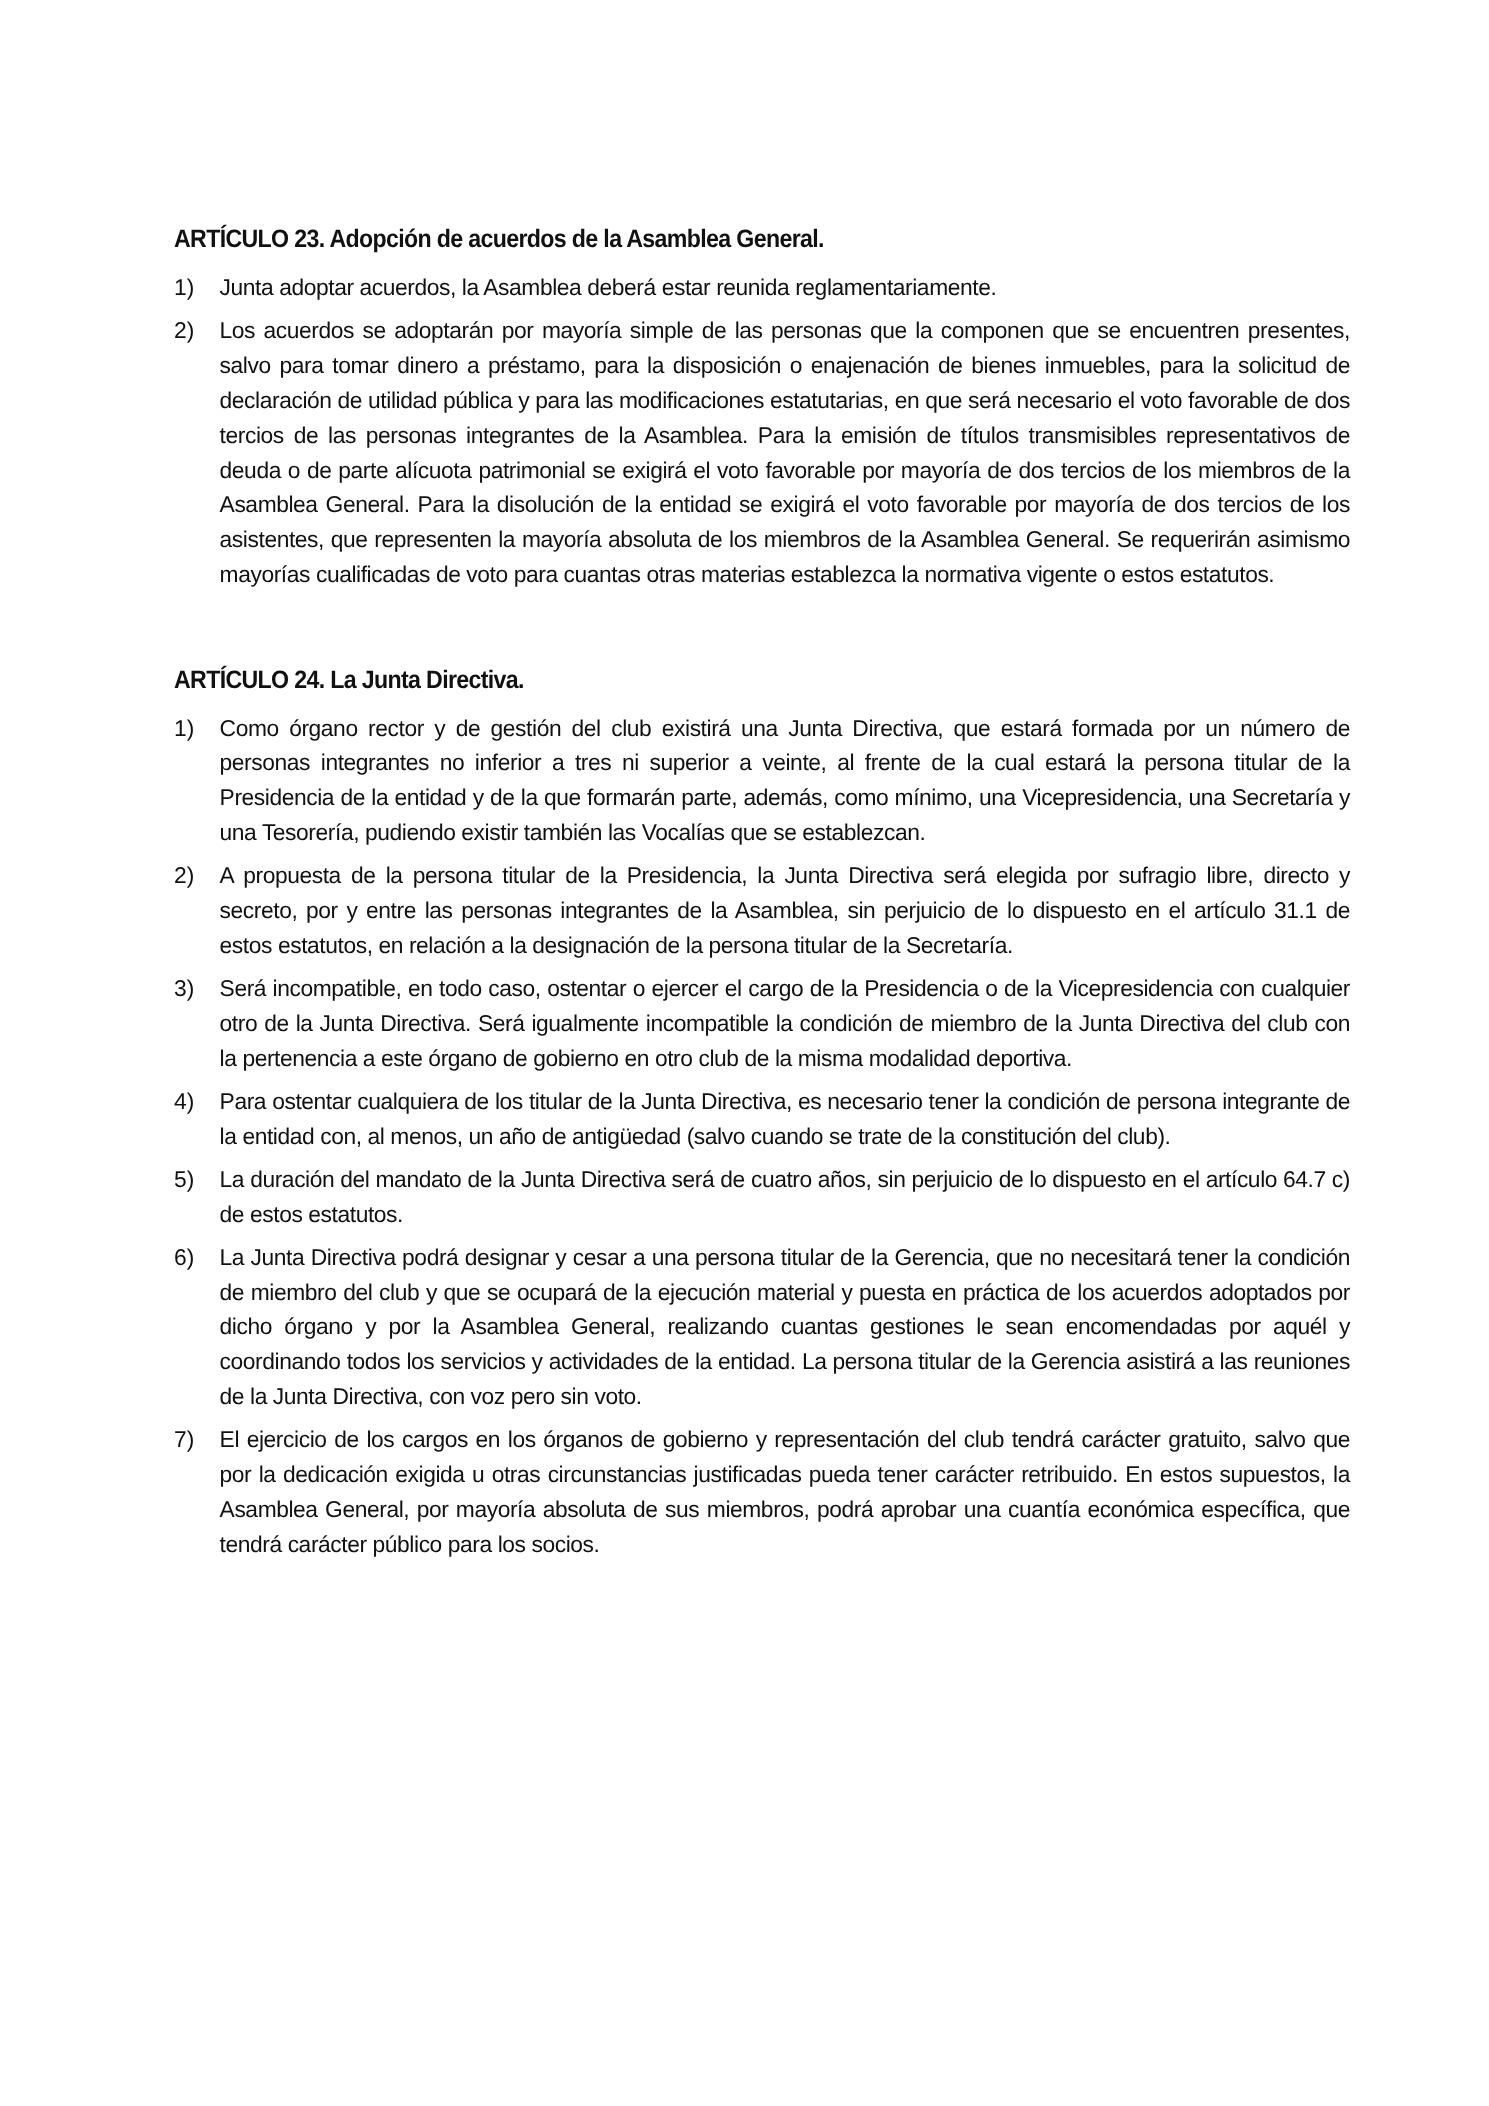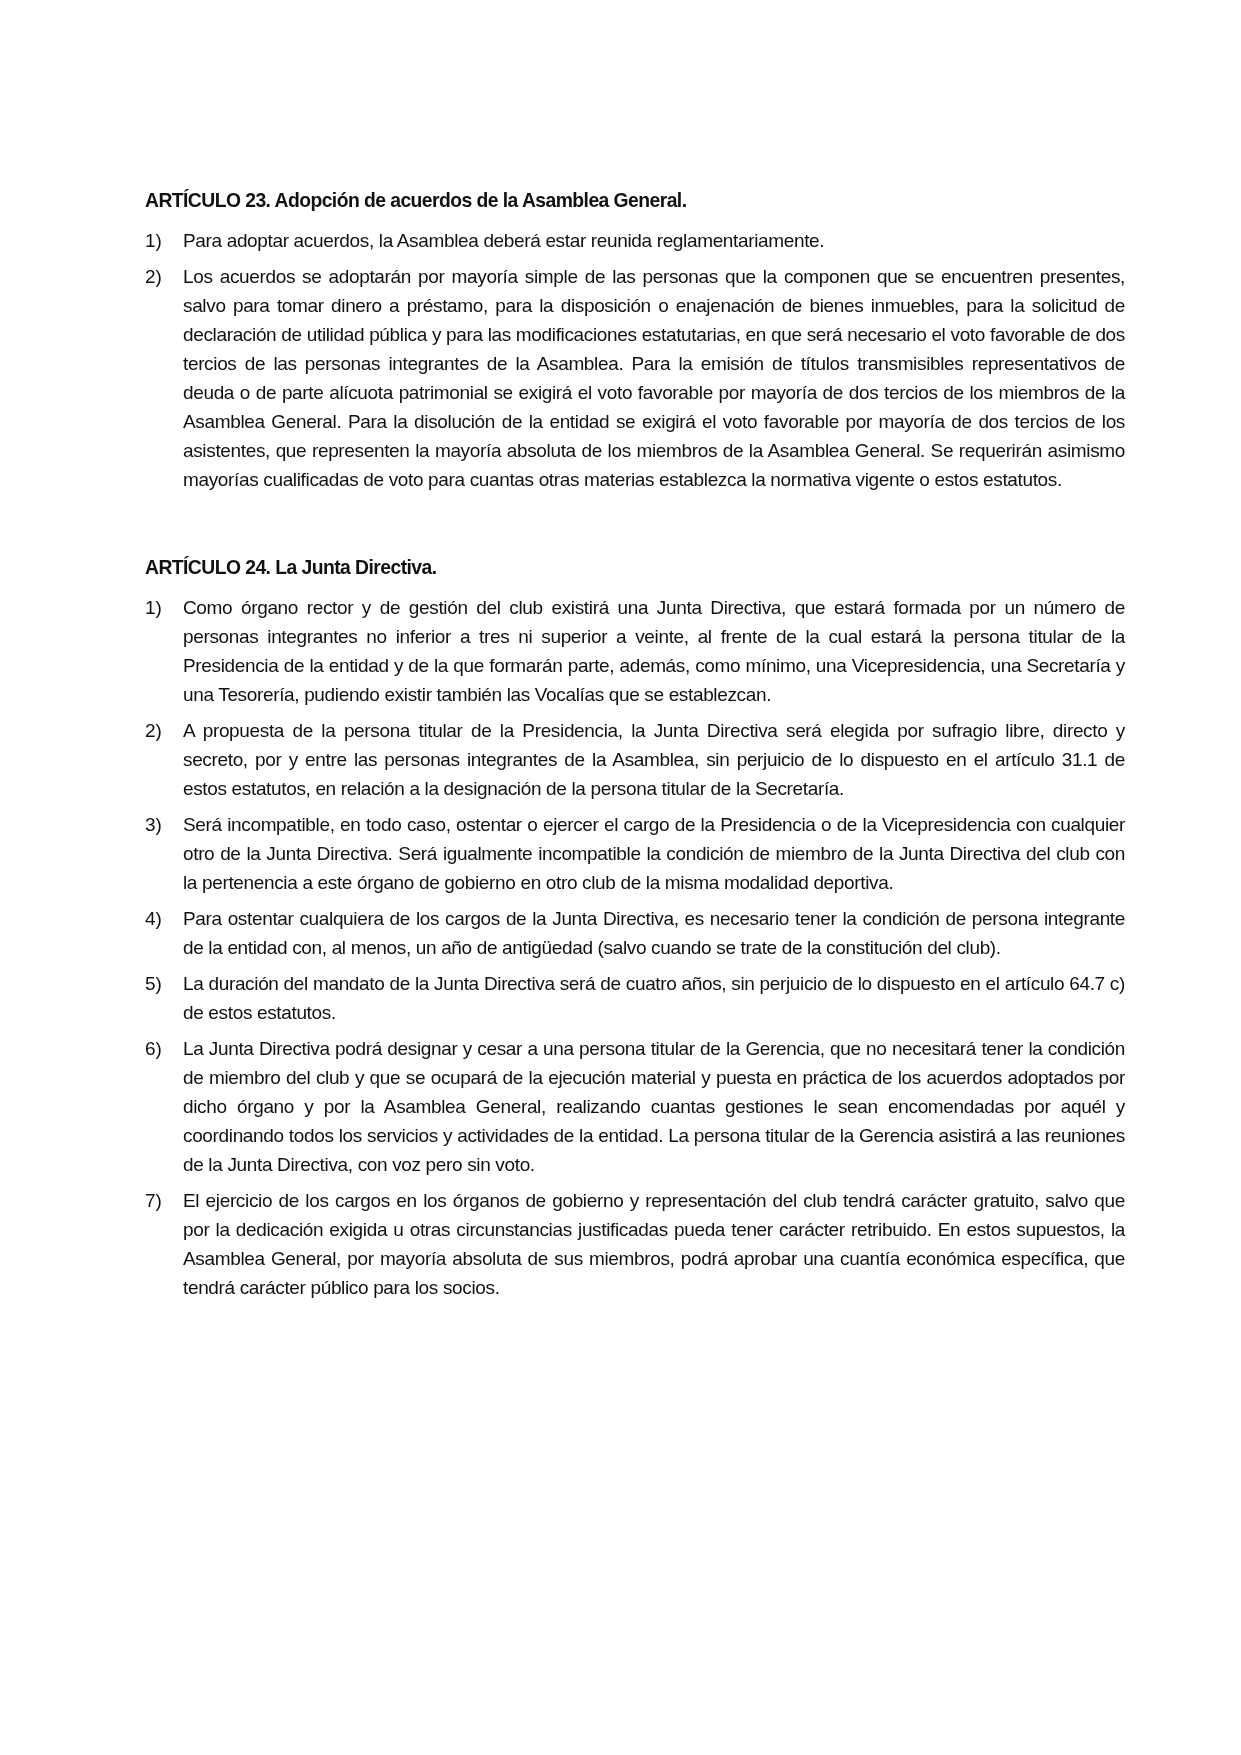--- a/index.html
+++ b/index.html
@@ -60,21 +60,21 @@
 </head>
 <body>
 
 <div class="page">
 
   <section class="article">
     <h2 class="article-title">ARTÍCULO 23.  Adopción de acuerdos de la Asamblea General.</h2>
     <ol class="items">
       <li class="item">
         <span class="item-num">1)</span>
-        <span class="item-text">Para adoptar acuerdos, la Asamblea deberá estar reunida reglamentariamente.</span>
+        <span class="item-text">Junta adoptar acuerdos, la Asamblea deberá estar reunida reglamentariamente.</span>
       </li>
       <li class="item">
         <span class="item-num">2)</span>
         <span class="item-text">Los acuerdos se adoptarán por mayoría simple de las personas que la componen que se encuentren presentes, salvo para tomar dinero a préstamo, para la disposición o enajenación de bienes inmuebles, para la solicitud de declaración de utilidad pública y para las modificaciones estatutarias, en que será necesario el voto favorable de dos tercios de las personas integrantes de la Asamblea. Para la emisión de títulos transmisibles representativos de deuda o de parte alícuota patrimonial se exigirá el voto favorable por mayoría de dos tercios de los miembros de la Asamblea General. Para la disolución de la entidad se exigirá el voto favorable por mayoría de dos tercios de los asistentes, que representen la mayoría absoluta de los miembros de la Asamblea General. Se requerirán asimismo mayorías cualificadas de voto para cuantas otras materias establezca la normativa vigente o estos estatutos.</span>
       </li>
     </ol>
   </section>
 
   <div class="spacer-1"></div>
 
@@ -88,21 +88,21 @@
       <li class="item">
         <span class="item-num">2)</span>
         <span class="item-text">A propuesta de la persona titular de la Presidencia, la Junta Directiva será elegida por sufragio libre, directo y secreto, por y entre las personas integrantes de la Asamblea, sin perjuicio de lo dispuesto en el artículo 31.1 de estos estatutos, en relación a la designación de la persona titular de la Secretaría.</span>
       </li>
       <li class="item">
         <span class="item-num">3)</span>
         <span class="item-text">Será incompatible, en todo caso, ostentar o ejercer el cargo de la Presidencia o de la Vicepresidencia con cualquier otro de la Junta Directiva. Será igualmente incompatible la condición de miembro de la Junta Directiva del club con la pertenencia a este órgano de gobierno en otro club de la misma modalidad deportiva.</span>
       </li>
       <li class="item">
         <span class="item-num">4)</span>
-        <span class="item-text">Para ostentar cualquiera de los cargos de la Junta Directiva, es necesario tener la condición de persona integrante de la entidad con, al menos, un año de antigüedad (salvo cuando se trate de la constitución del club).</span>
+        <span class="item-text">Para ostentar cualquiera de los titular de la Junta Directiva, es necesario tener la condición de persona integrante de la entidad con, al menos, un año de antigüedad (salvo cuando se trate de la constitución del club).</span>
       </li>
       <li class="item">
         <span class="item-num">5)</span>
         <span class="item-text">La duración del mandato de la Junta Directiva será de cuatro años, sin perjuicio de lo dispuesto en el artículo 64.7 c) de estos estatutos.</span>
       </li>
       <li class="item">
         <span class="item-num">6)</span>
         <span class="item-text">La Junta Directiva podrá designar y cesar a una persona titular de la Gerencia, que no necesitará tener la condición de miembro del club y que se ocupará de la ejecución material y puesta en práctica de los acuerdos adoptados por dicho órgano y por la Asamblea General, realizando cuantas gestiones le sean encomendadas por aquél y coordinando todos los servicios y actividades de la entidad. La persona titular de la Gerencia asistirá a las reuniones de la Junta Directiva, con voz pero sin voto.</span>
       </li>
       <li class="item">

